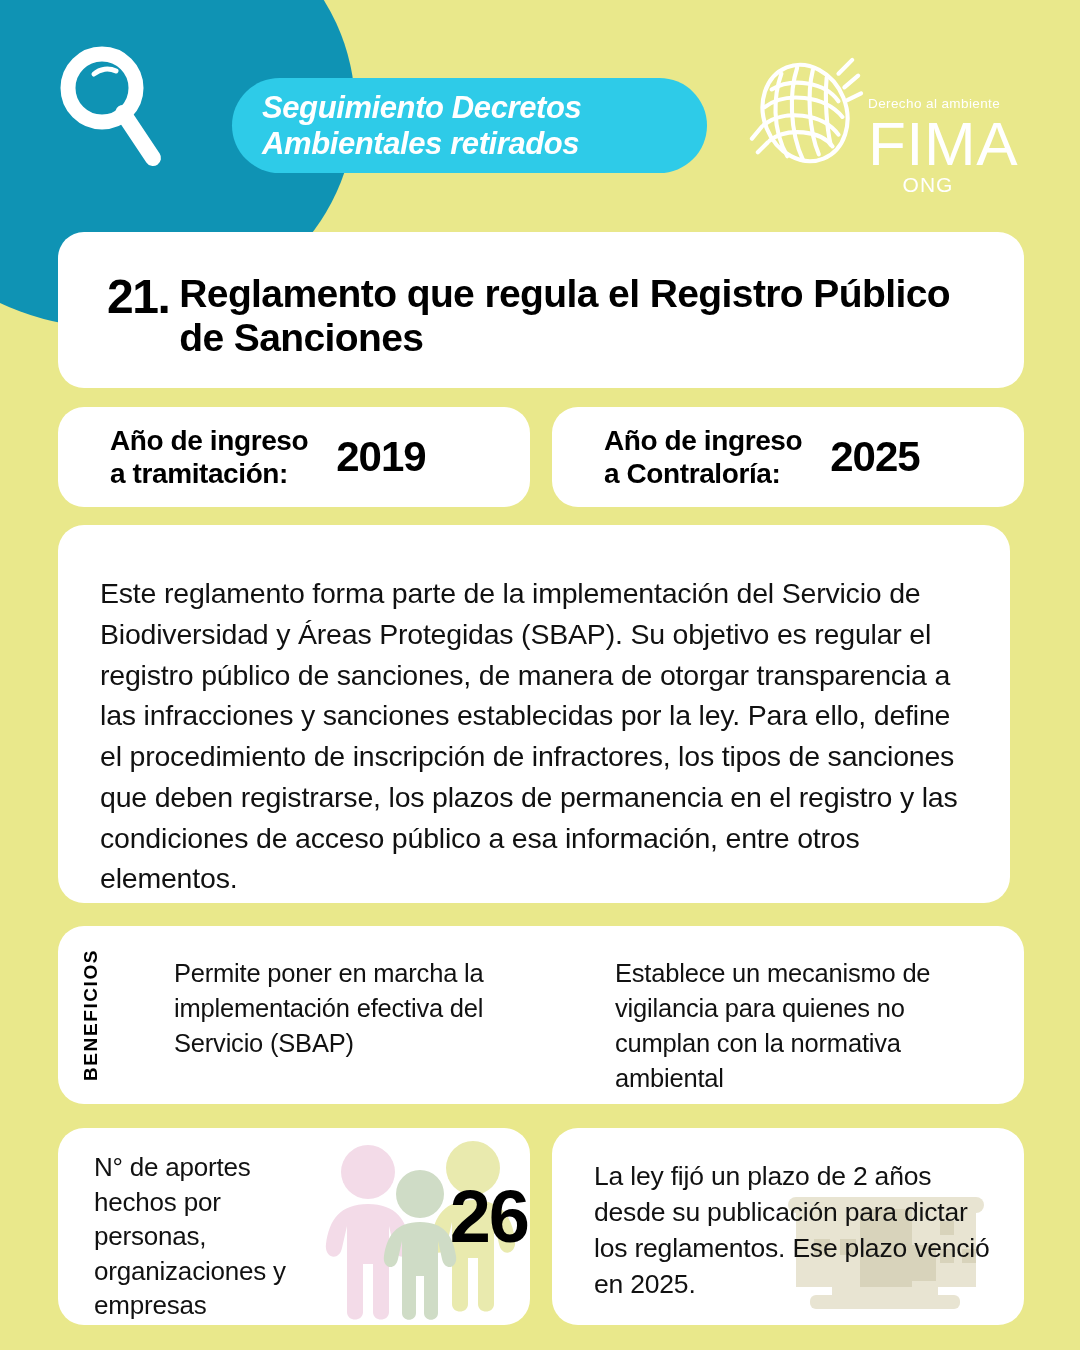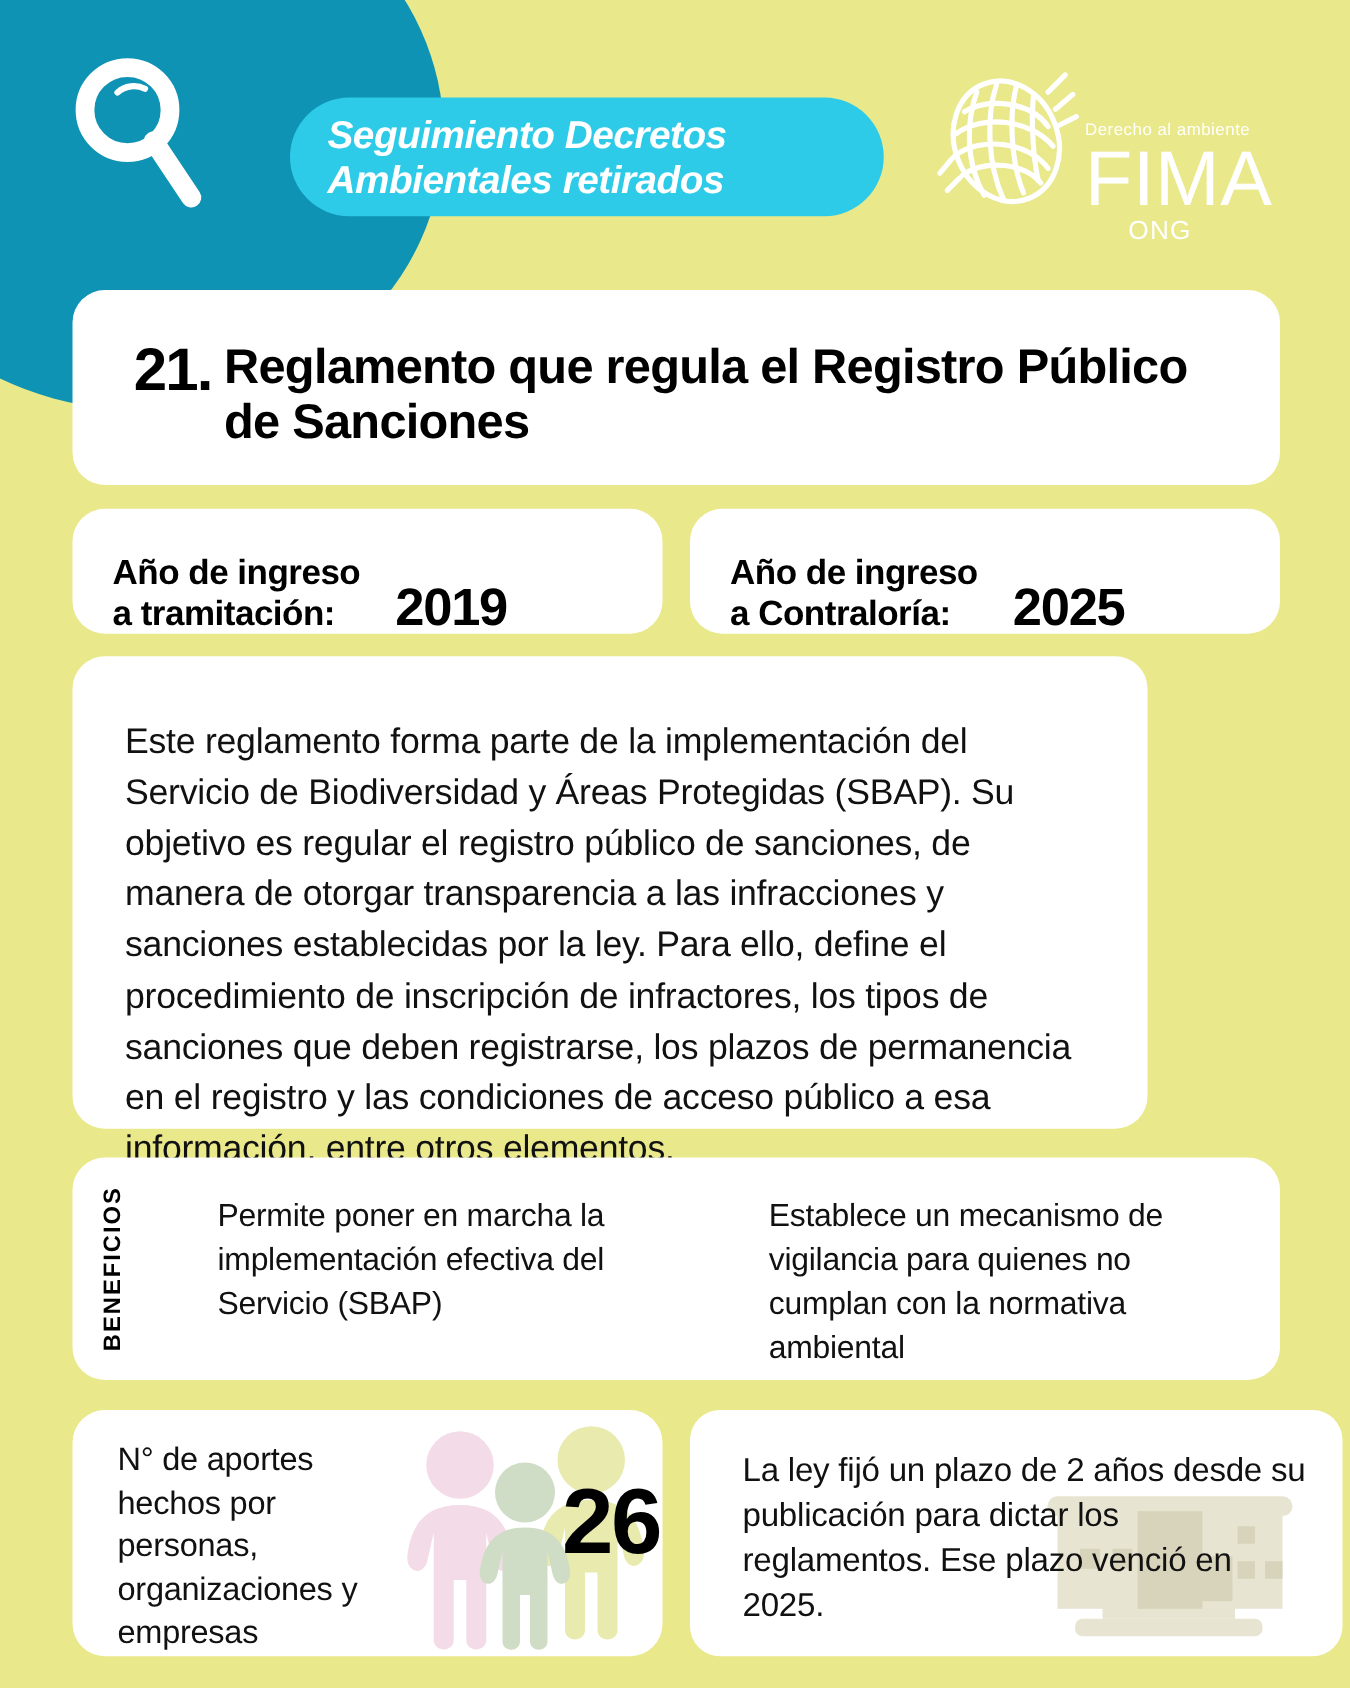--- a/index.html
+++ b/index.html
@@ -86,34 +86,34 @@
   .title-txt {
     font-size:39px; font-weight:900; color:#000;
     line-height:1.14; letter-spacing:-0.6px;
     font-stretch:condensed;
   }
 
   .card-year-l { left:58px; top:407px; width:472px; height:100px; }
   .card-year-r { left:552px; top:407px; width:472px; height:100px; }
   .year-inner {
     position:absolute; inset:0;
-    display:flex; align-items:flex-end; padding-left:32px;
+    display:flex; align-items:center; padding-left:52px;
   }
   .year-lbl {
     font-size:28px; font-weight:900; color:#000;
     line-height:1.18; letter-spacing:-0.4px; white-space:nowrap;
     font-stretch:condensed;
   }
   .year-val {
     font-size:42px; font-weight:900; color:#000;
     letter-spacing:-1px; margin-left:28px; line-height:1;
     font-stretch:condensed;
   }
 
-  .card-desc { left:58px; top:525px; width:860px; height:378px; }
+  .card-desc { left:58px; top:525px; width:952px; height:378px; }
   .desc-txt {
     position:absolute; left:42px; top:48px; right:42px;
     font-size:28.5px; color:#111; line-height:1.43; letter-spacing:-0.2px;
   }
 
   .card-benef { left:58px; top:926px; width:966px; height:178px; }
   .benef-label {
     position:absolute; left:22px; top:10px; height:158px;
     writing-mode:vertical-rl; transform:rotate(180deg);
     display:flex; align-items:center; justify-content:center;
@@ -134,21 +134,21 @@
     font-size:26px; color:#111; line-height:1.33; letter-spacing:-0.2px;
   }
   .people { position:absolute; left:255px; top:8px; width:215px; height:185px; }
   .aportes-num {
     position:absolute; left:255px; top:52px; width:215px;
     text-align:right;
     font-size:74px; font-weight:900; color:#000; letter-spacing:-2px;
     line-height:1;
   }
 
-  .card-plazo { left:552px; top:1128px; width:522px; height:197px; overflow:hidden;border-radius:24px; }
+  .card-plazo { left:552px; top:1128px; width:472px; height:197px; overflow:hidden; }
   .bldg { position:absolute; right:18px; bottom:14px; width:230px; height:128px; }
   .plazo-txt {
     position:absolute; left:42px; top:30px; right:24px;
     font-size:26.5px; color:#111; line-height:1.36; letter-spacing:-0.2px;
     z-index:2;
   }
 </style>
 </head>
 <body>
 

